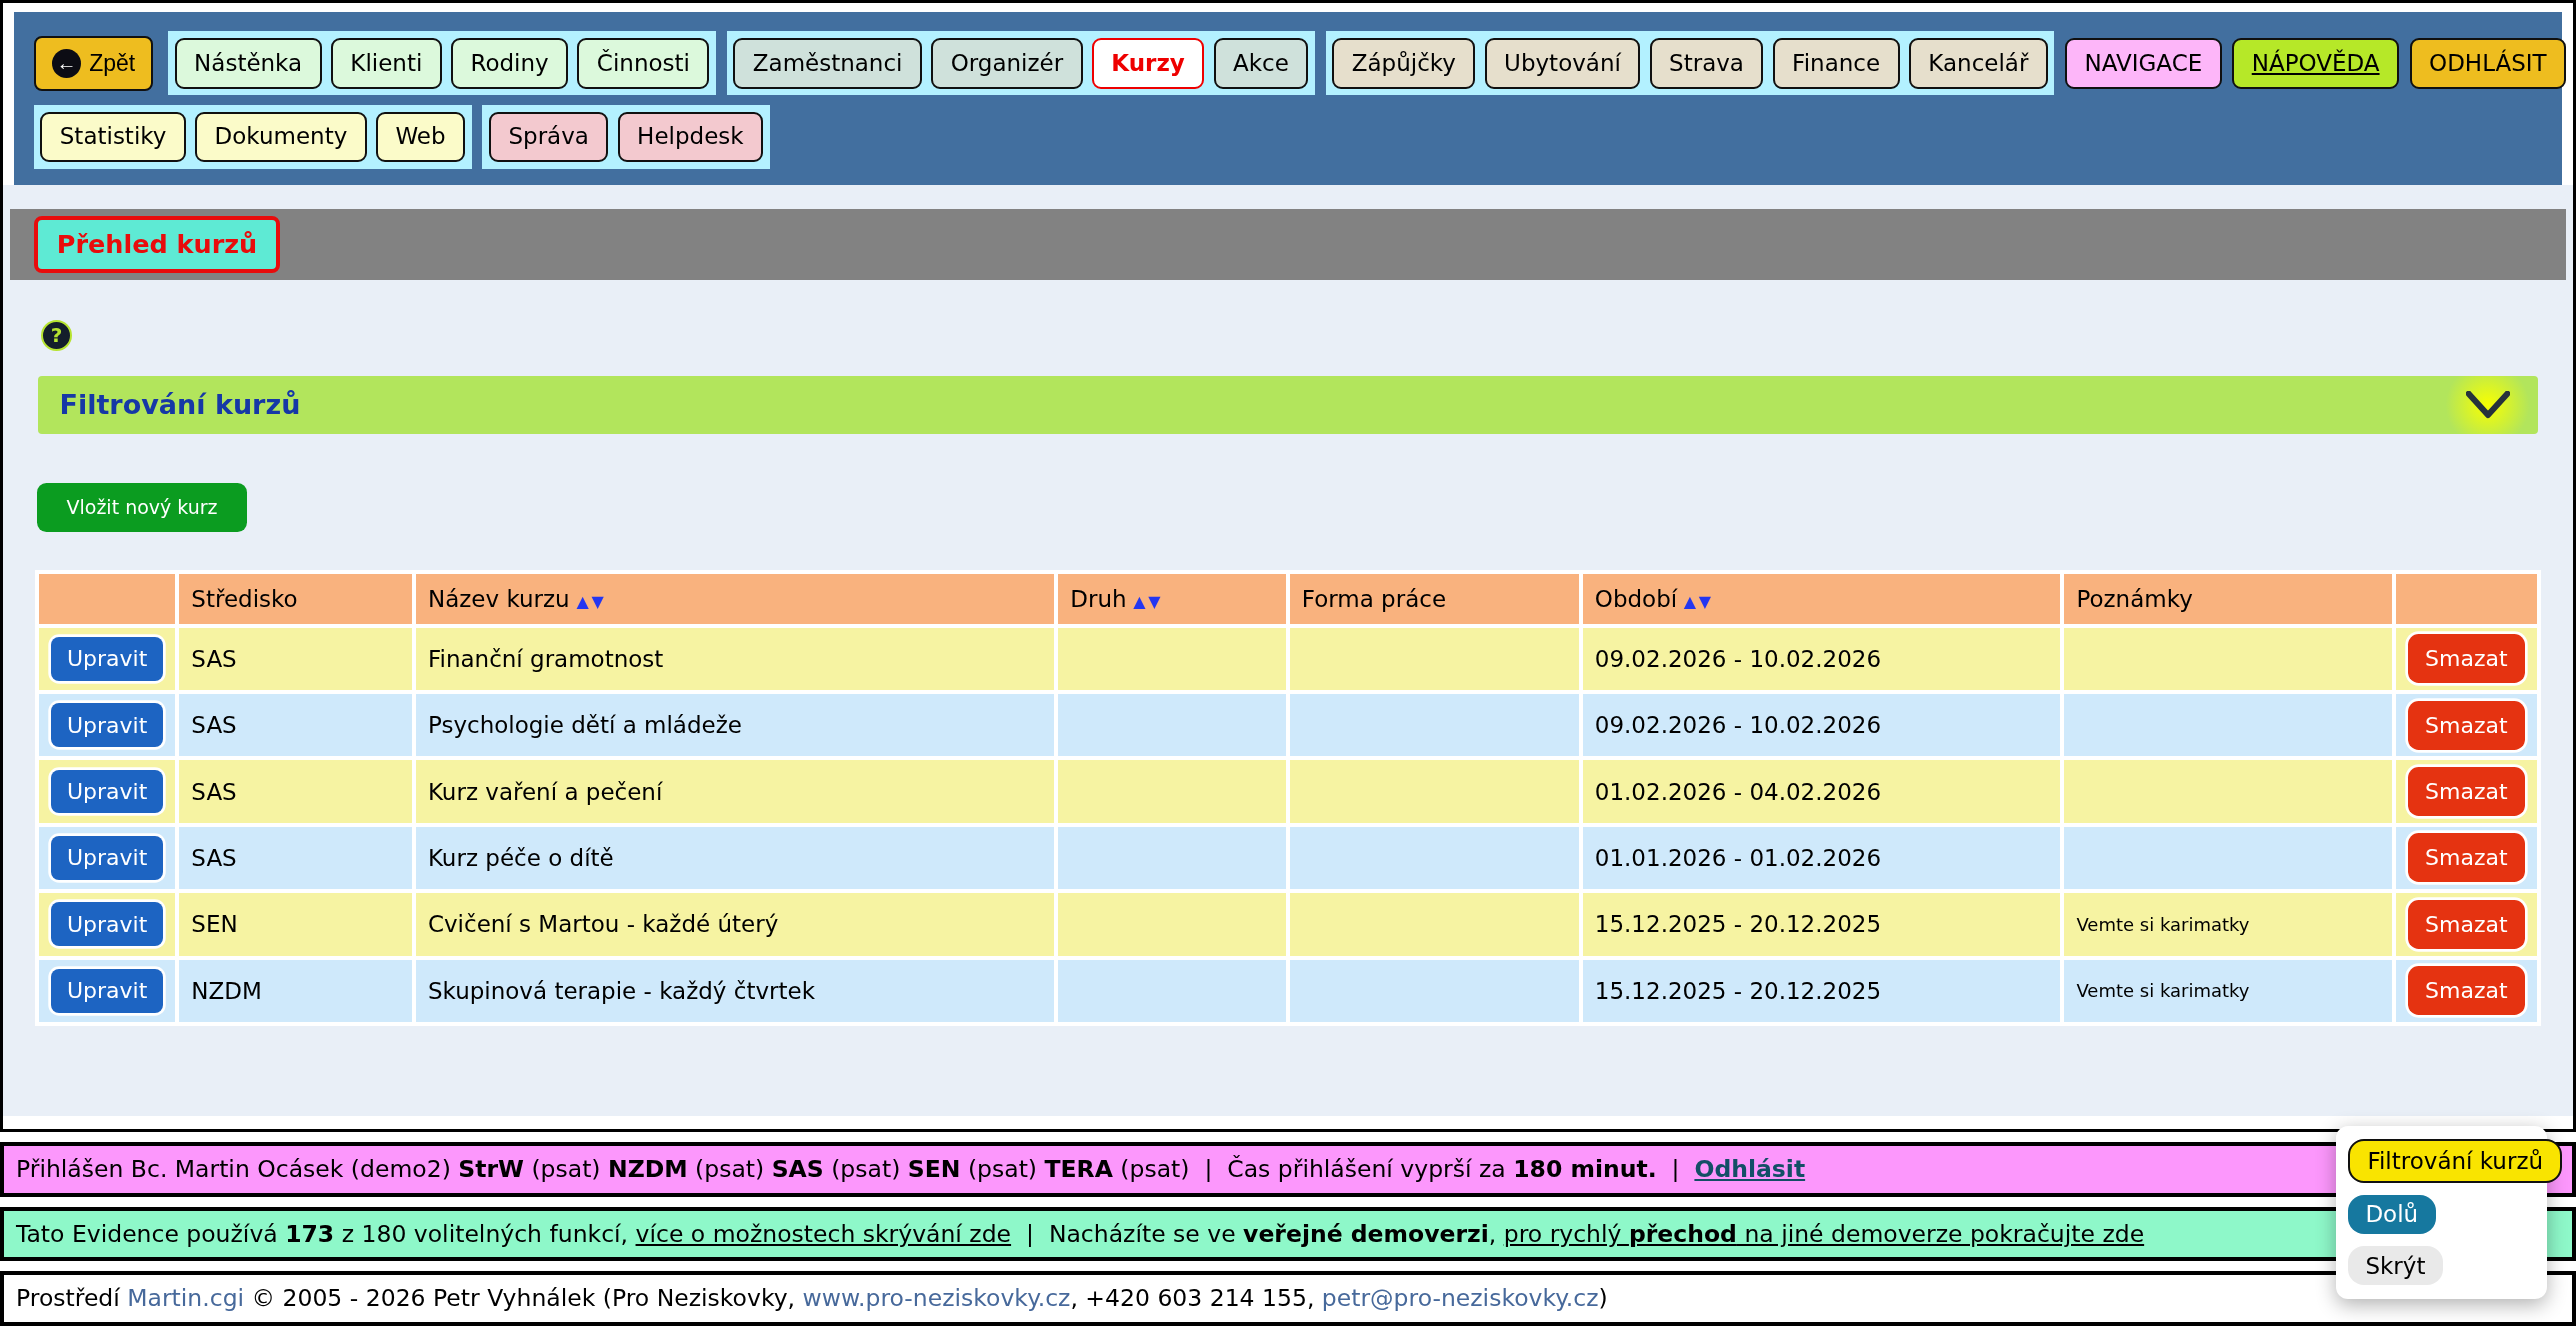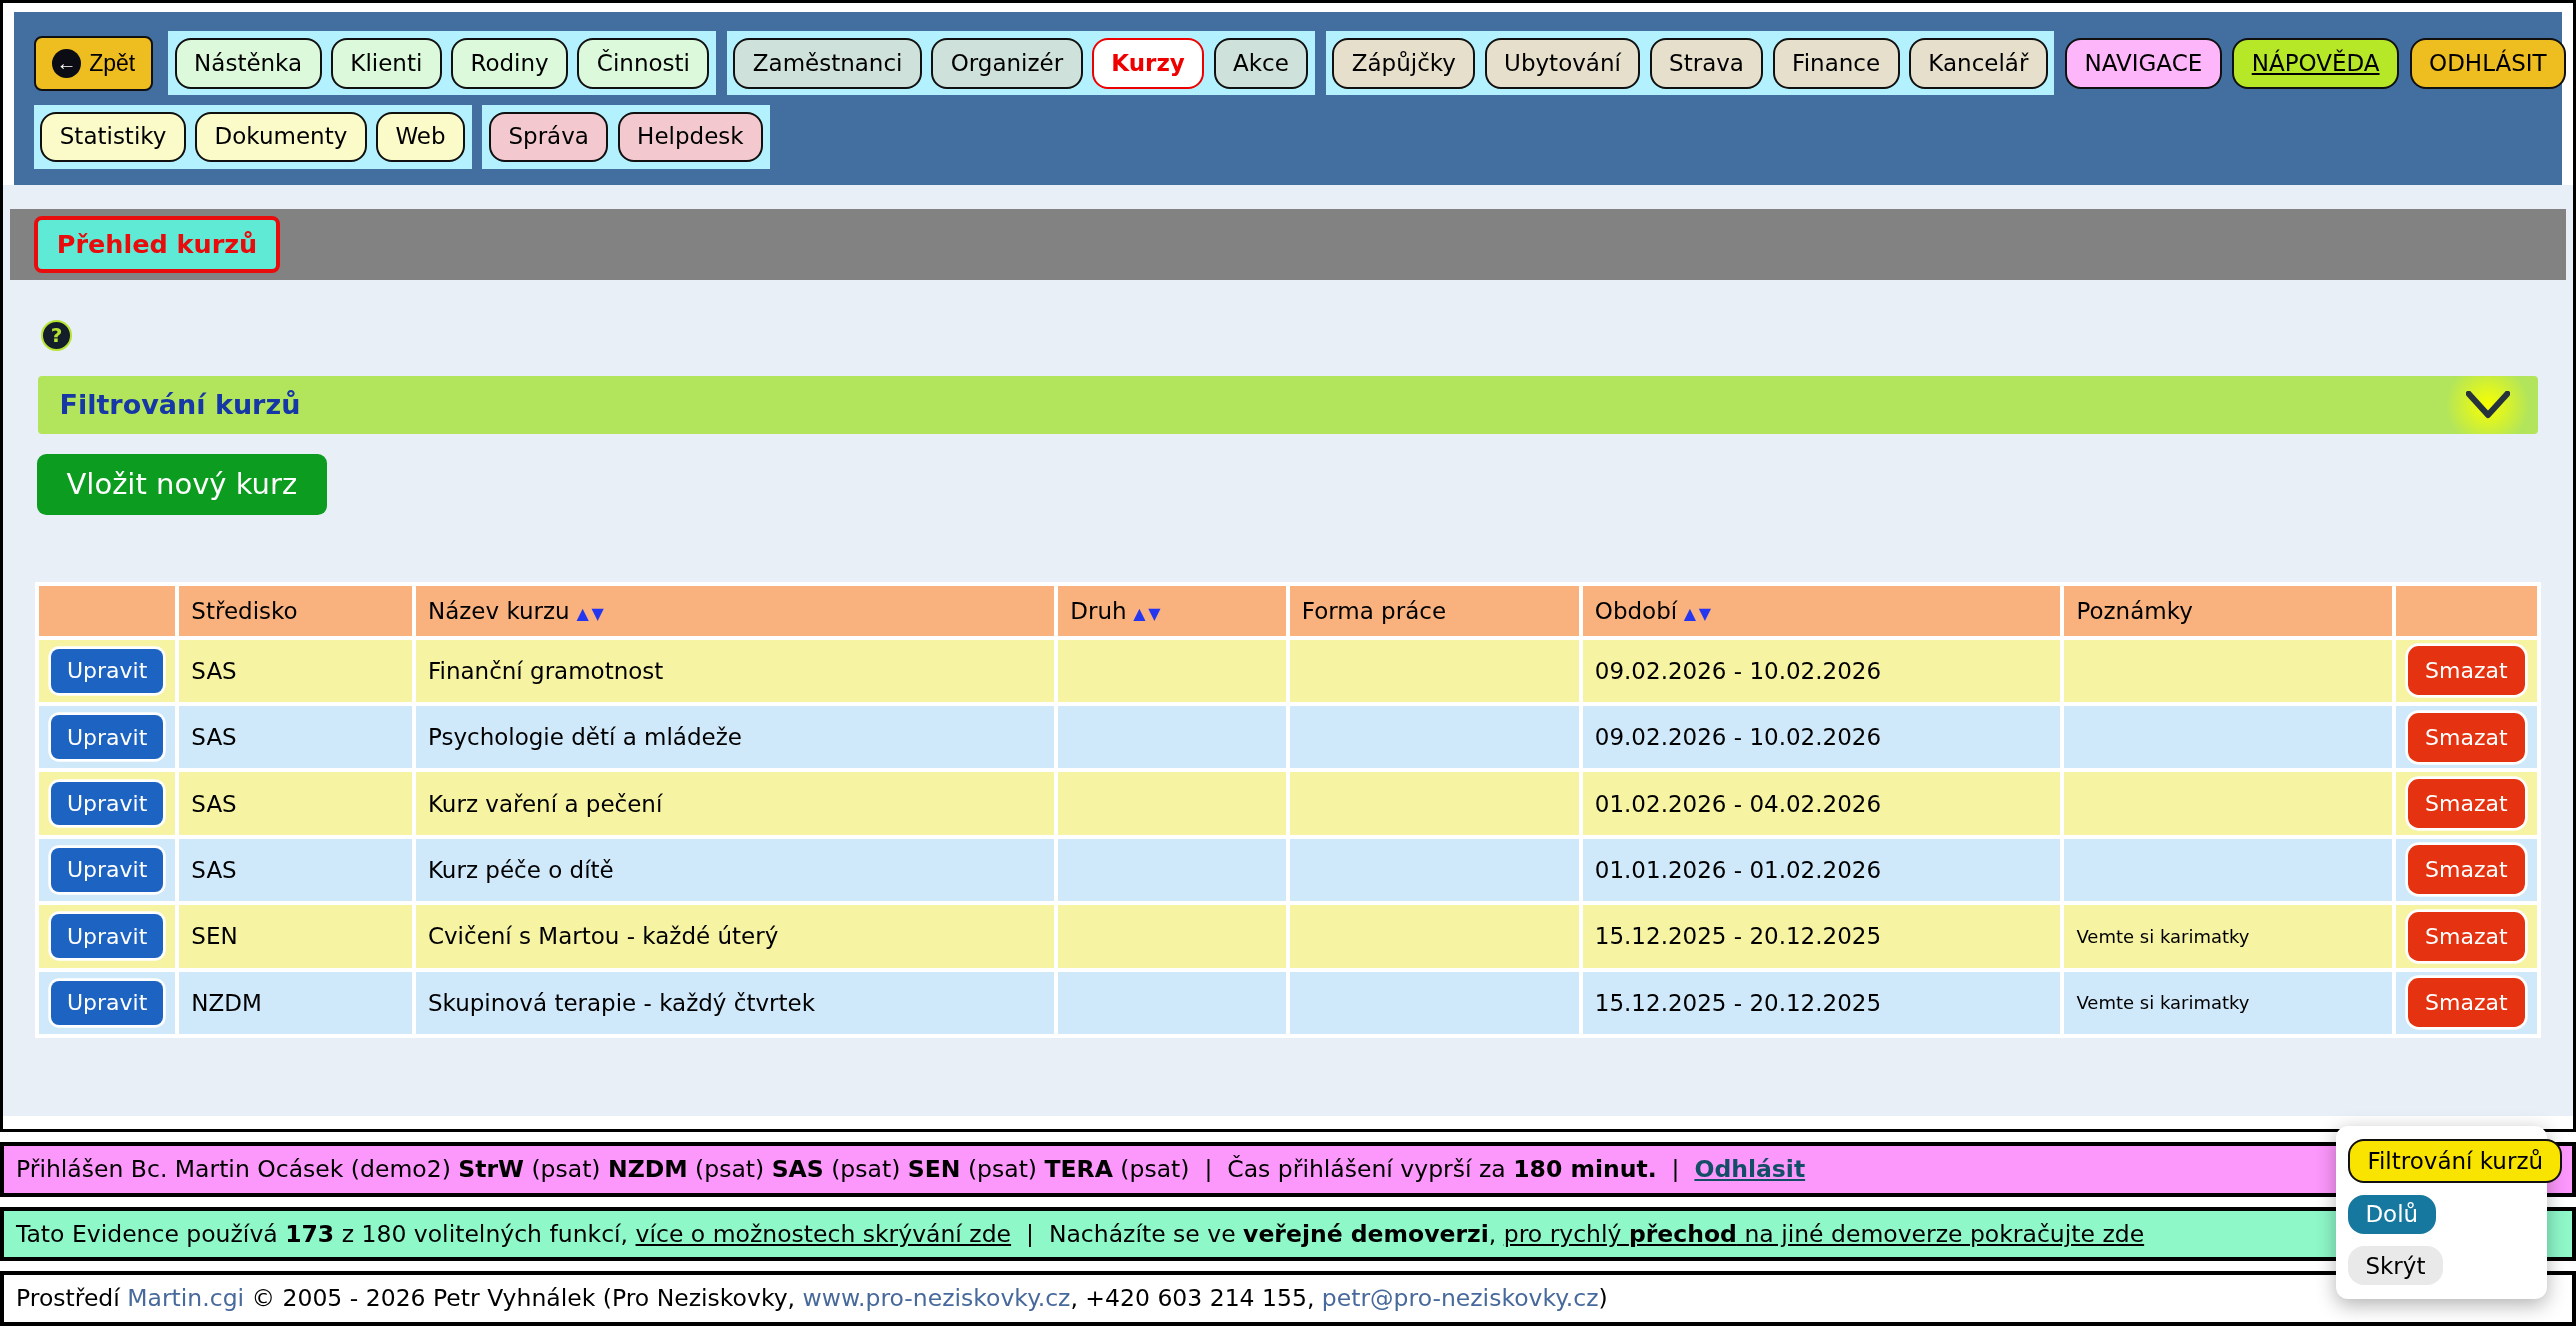--- a/index.html
+++ b/index.html
@@ -27,21 +27,21 @@
     padding: 6.7px;
     display: flex;
     gap: 9.4px;
     margin-right: 10.7px;
   }
   .nav-btn {
     font-family: "DejaVu Sans", sans-serif;
     font-size: 23px;
     color: #000;
     border: 2.7px solid #101010;
-    border-radius: 16px;
+    border-radius: 9px;
     padding: 10.7px 17.4px;
     white-space: nowrap;
     cursor: pointer;
     line-height: 1.1;
   }
   .btn-green  { background: #dcf9dc; }
   .btn-teal   { background: #cfe1db; }
   .btn-beige  { background: #e6dfcc; }
   .btn-yellow { background: #fbfbc9; }
   .btn-rose   { background: #f3c9cf; }
@@ -131,27 +131,27 @@
   }
   .filter-chevron {
     margin-left: auto;
     width: 101px; height: 100%;
     display: flex; align-items: center; justify-content: center;
     background: radial-gradient(circle at 50% 50%, #f8ff00 0%, rgba(248,255,0,0) 72%);
     cursor: pointer;
   }
   .add-btn {
     position: relative;
-    top: 109px;
+    top: 138px;
     margin-left: 34px;
     background: #0b9c20;
     color: #ffffff;
     border: none;
     border-radius: 9.4px;
-    font-size: 29px;
+    font-size: 19px;
     padding: 13.4px 29.5px;
     cursor: pointer;
     font-family: "DejaVu Sans", sans-serif;
   }
 
   
   .course-table {
     position: relative;
     top: 176px;
     margin: 0 32px;

